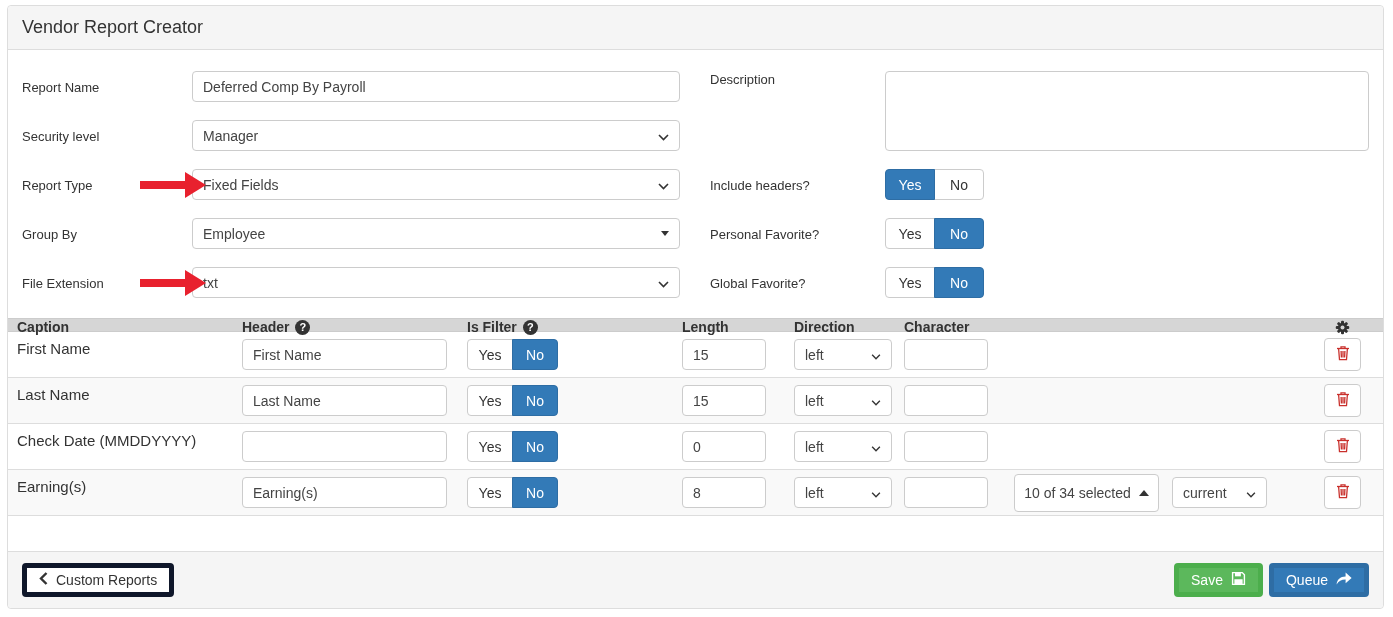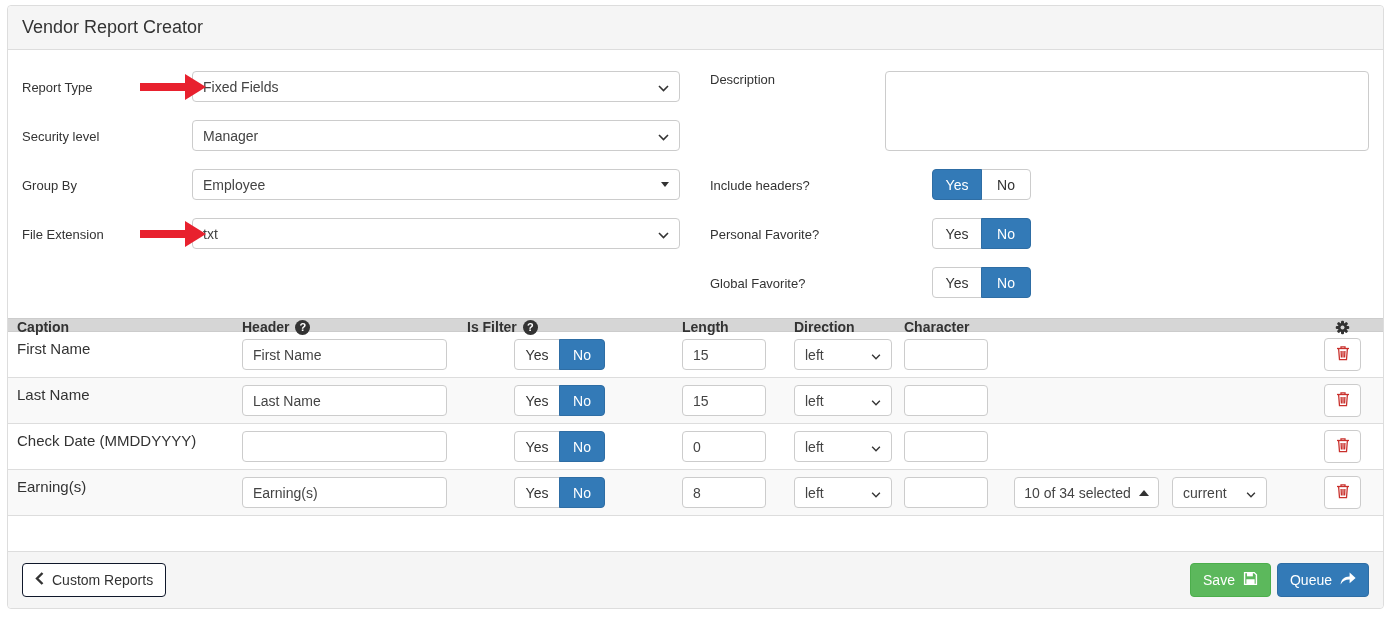--- a/index.html
+++ b/index.html
@@ -21,21 +21,21 @@
     color:#444; padding:0 10px; background:#fff; }
   input.control { outline:none; }
   .selectbox { display:flex; align-items:center; justify-content:space-between; cursor:pointer; }
   textarea.control { height:80px; resize:none; padding:6px 10px; outline:none; }
   .caret-down { width:0; height:0; border-left:4px solid transparent; border-right:4px solid transparent;
     border-top:5px solid #333; display:inline-block; }
   .caret-up { width:0; height:0; border-left:5px solid transparent; border-right:5px solid transparent;
     border-bottom:6px solid #333; display:inline-block; }
 
   
-  .btn-group { display:inline-flex;margin-left:47px; }
+  .btn-group { display:inline-flex; }
   .tbtn { min-width:50px; height:31px; padding:0 12px; border:1px solid #ccc; background:#fff;
     color:#333; font-size:14px; display:inline-flex; align-items:center; justify-content:center;
     cursor:pointer; font-family:inherit; }
   .tbtn:first-child { border-radius:4px 0 0 4px; }
   .tbtn:last-child { border-radius:0 4px 4px 0; margin-left:-1px; }
   .tbtn.active { background:#337ab7; border-color:#2e6da4; color:#fff; position:relative; z-index:1; }
   .tbl .tbtn { min-width:46px; padding:0 10px; }
 
   
   .red-arrow { position:absolute; left:118px; top:50%; transform:translateY(-50%);
@@ -58,62 +58,66 @@
   .cell-input { height:31px; border:1px solid #ccc; border-radius:4px; font-size:14px;
     color:#444; padding:0 10px; background:#fff; outline:none; }
   .w205 { width:205px; } .w100 { width:84px; } .w98 { width:98px; }
   .qmark { width:15px; height:15px; border-radius:50%; background:#333; color:#fff; font-size:11px;
     font-weight:bold; display:inline-flex; align-items:center; justify-content:center; }
   .gear-cell { justify-self:center; display:flex; }
   .actions-cell { display:flex; justify-content:center; }
   .trash-btn { width:37px; height:33px; background:#fff; border:1px solid #ccc; border-radius:4px;
     display:flex; align-items:center; justify-content:center; cursor:pointer; }
   .extras { display:flex; align-items:center; gap:13px; }
-  .mselect { width:145px; height:31px; border:1px solid #ccc; border-radius:4px; background:#fff;
+  .mselect { width:145px; height:38px; border:1px solid #ccc; border-radius:4px; background:#fff;
     font-size:14px; color:#444; display:flex; align-items:center; justify-content:center; gap:8px;
     cursor:pointer; font-family:inherit; }
   .period-select { width:95px; }
 
   
   .panel-footer { background:#f5f5f5; border-top:1px solid #ddd; border-radius:0 0 4px 4px;
     padding:11px 14px; display:flex; justify-content:space-between; align-items:center; }
-  .btn { font-size:14px; padding:6px 12px; border-radius:4px; border:1px solid #0f172a; background:#fff;
+  .btn { font-size:14px; padding:6px 12px; border-radius:4px; border:5px solid #0f172a; background:#fff;
     color:#333; display:inline-flex; align-items:center; gap:8px; cursor:pointer; height:34px;
     font-family:inherit; }
   .btn-success { background:#5cb85c; border-color:#4cae4c; color:#fff; }
   .btn-primary { background:#337ab7; border-color:#2e6da4; color:#fff; }
   .footer-right { display:flex; gap:6px; }
 </style>
 </head>
 <body>
 
 <div class="panel">
   <div class="panel-heading">Vendor Report Creator</div>
 
   <div class="panel-body">
     <div class="form-grid">
 
       <div class="col-left">
         <div class="form-row">
+          <span class="flabel">Report Name</span>
+          <input class="control" type="text" value="Deferred Comp By Payroll" style="">
+        </div>
+        <div class="form-row">
+          <span class="flabel">Security level</span>
+          <div class="control selectbox">
+            <span>Manager</span>
+            <span><svg width="11" height="7" viewBox="0 0 11 7">
+                  <polyline points="1,1 5.5,5.5 10,1" fill="none" stroke="#333" stroke-width="1.6"></polyline>
+                </svg></span>
+          </div>
+        </div>
+        <div class="form-row">
           <span class="flabel">Report Type</span>
           <span class="red-arrow">
               <span class="tail"></span>
               <span class="head"></span>
             </span>
           <div class="control selectbox">
             <span>Fixed Fields</span>
-            <span><svg width="11" height="7" viewBox="0 0 11 7">
-                  <polyline points="1,1 5.5,5.5 10,1" fill="none" stroke="#333" stroke-width="1.6"></polyline>
-                </svg></span>
-          </div>
-        </div>
-        <div class="form-row">
-          <span class="flabel">Security level</span>
-          <div class="control selectbox">
-            <span>Manager</span>
             <span><svg width="11" height="7" viewBox="0 0 11 7">
                   <polyline points="1,1 5.5,5.5 10,1" fill="none" stroke="#333" stroke-width="1.6"></polyline>
                 </svg></span>
           </div>
         </div>
         <div class="form-row">
           <span class="flabel">Group By</span>
           <div class="control selectbox">
             <span>Employee</span>
             <span class="caret-down"></span>

